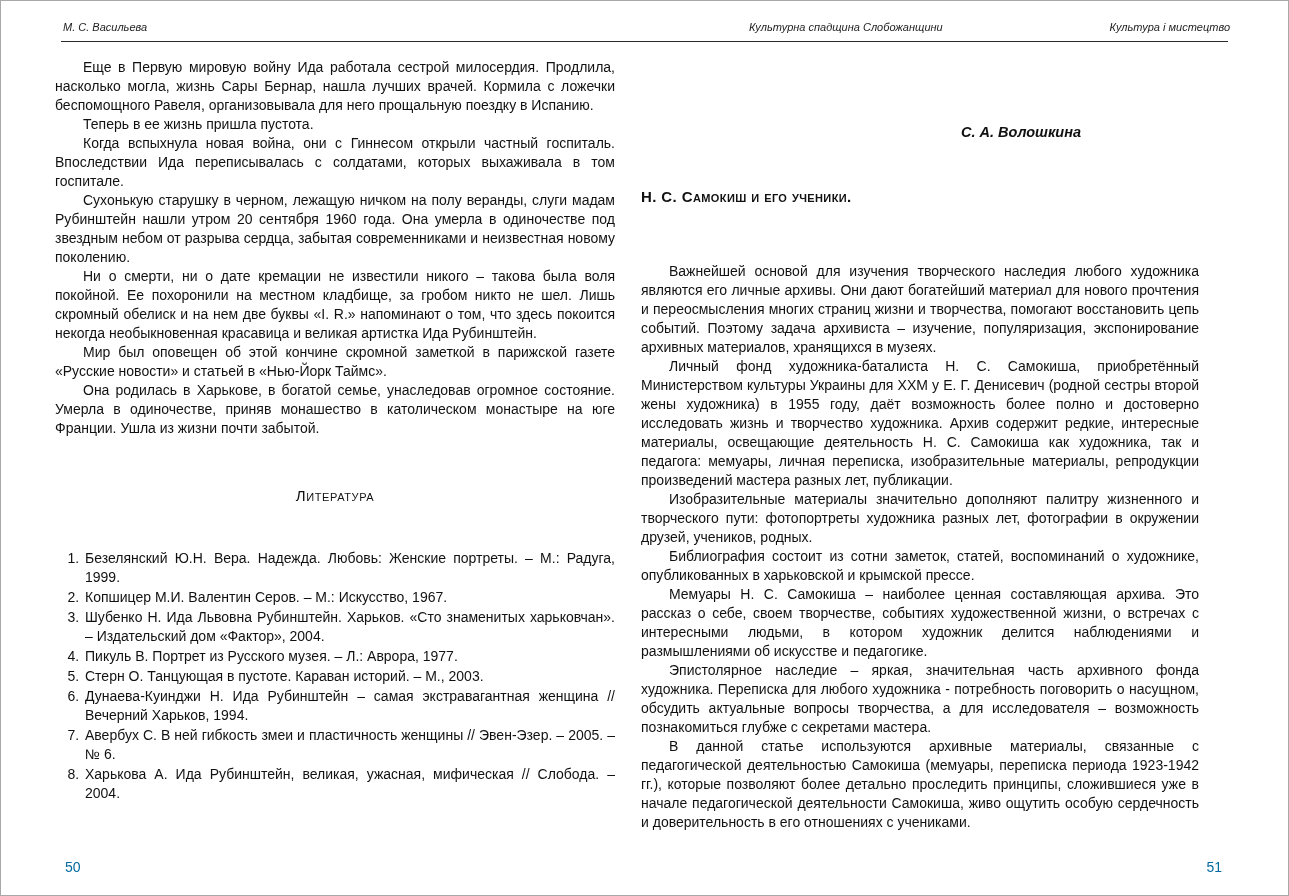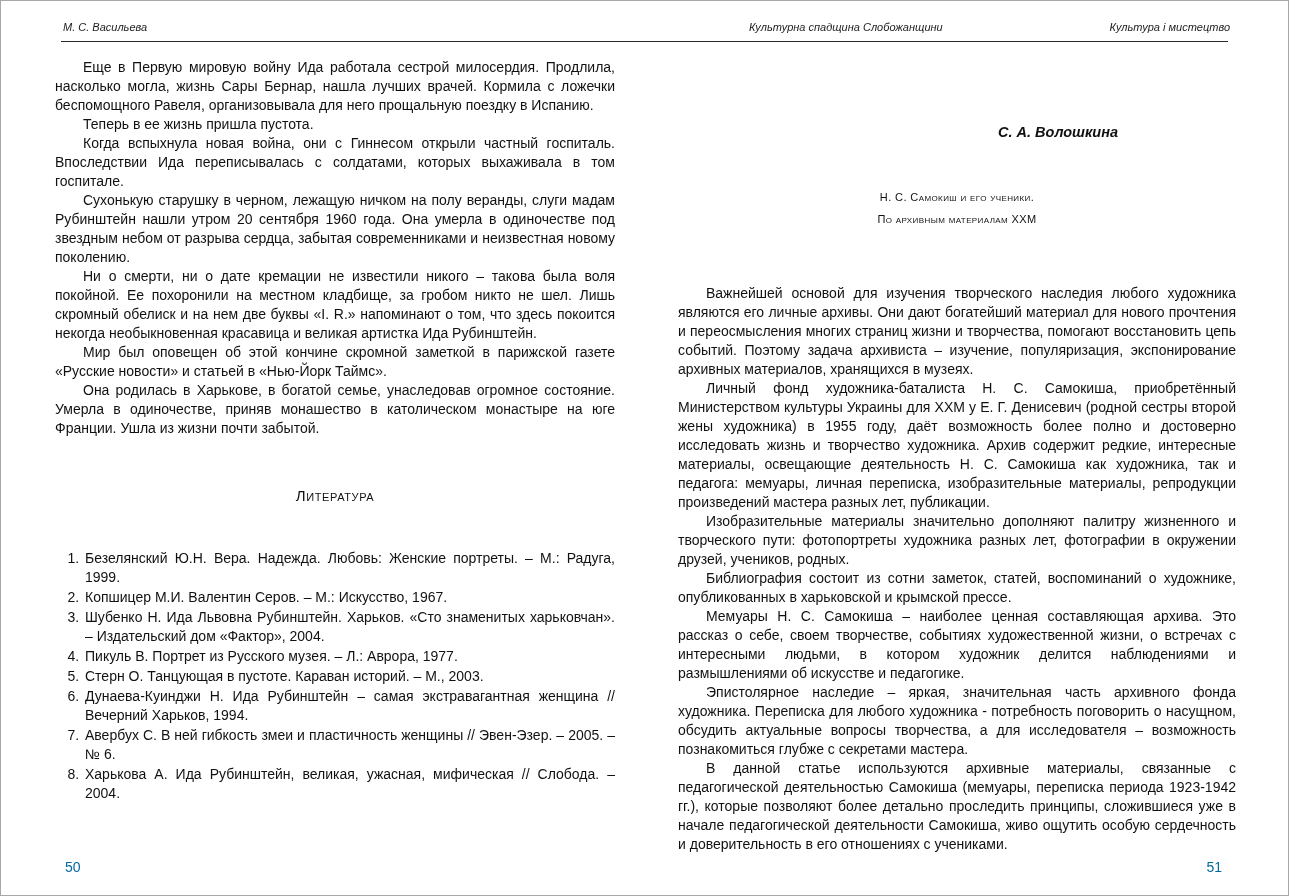--- a/index.html
+++ b/index.html
@@ -38,21 +38,21 @@
   }
   .page-body {
     position: absolute;
     top: 52px;
     font-size: 14px;
     line-height: 19px;
     color: #111111;
     text-align: justify;
   }
   .left-body  { left: 54px;  width: 560px; padding-top: 5px; }
-  .right-body { left: 677px; width: 558px; }
+  .right-body { left: 640px; width: 558px; }
   p.body-par {
     margin: 0;
     text-indent: 28px;
   }
   .lit-heading {
     text-align: center;
     font-variant: small-caps;
     letter-spacing: 0.6px;
     font-size: 15px;
     font-weight: normal;
@@ -71,25 +71,25 @@
   .author-line {
     margin-top: 70px;
     text-align: right;
     padding-right: 118px;
     font-style: italic;
     font-weight: bold;
     font-size: 14.5px;
   }
   .article-title {
     margin: 44px 0 54px 0;
-    text-align: center;
-    font-weight: normal;
+    text-align: left;
+    font-weight: bold;
     font-variant: small-caps;
     letter-spacing: 0.4px;
-    font-size: 11px;
+    font-size: 15px;
     line-height: 22px;
   }
   .page-num {
     position: absolute;
     bottom: 20px;
     font-size: 14px;
     color: #0369a1;
   }
   .page-num-left  { left: 64px; }
   .page-num-right { right: 66px; }
@@ -125,21 +125,20 @@
       <li>Авербух С. В ней гибкость змеи и пластичность женщины // Эвен-Эзер. – 2005. – № 6.</li>
       <li>Харькова А. Ида Рубинштейн, великая, ужасная, мифическая // Слобода. – 2004.</li>
     </ol>
   </div>
 
   <div class="page-body right-body">
     <div class="author-line">С. А. Волошкина</div>
 
     <div class="article-title">
       <div>Н. С. Самокиш и его ученики.</div>
-      <div>По архивным материалам ХХМ</div>
     </div>
 
     <p class="body-par">Важнейшей основой для изучения творческого наследия любого художника являются его личные архивы. Они дают богатейший материал для нового прочтения и переосмысления многих страниц жизни и творчества, помогают восстановить цепь событий. Поэтому задача архивиста – изучение, популяризация, экспонирование архивных материалов, хранящихся в музеях.</p>
     <p class="body-par">Личный фонд художника-баталиста Н. С. Самокиша, приобретённый Министерством культуры Украины для ХХМ у Е. Г. Денисевич (родной сестры второй жены художника) в 1955 году, даёт возможность более полно и достоверно исследовать жизнь и творчество художника. Архив содержит редкие, интересные материалы, освещающие деятельность Н. С. Самокиша как художника, так и педагога: мемуары, личная переписка, изобразительные материалы, репродукции произведений мастера разных лет, публикации.</p>
     <p class="body-par">Изобразительные материалы значительно дополняют палитру жизненного и творческого пути: фотопортреты художника разных лет, фотографии в окружении друзей, учеников, родных.</p>
     <p class="body-par">Библиография состоит из сотни заметок, статей, воспоминаний о художнике, опубликованных в харьковской и крымской прессе.</p>
     <p class="body-par">Мемуары Н. С. Самокиша – наиболее ценная составляющая архива. Это рассказ о себе, своем творчестве, событиях художественной жизни, о встречах с интересными людьми, в котором художник делится наблюдениями и размышлениями об искусстве и педагогике.</p>
     <p class="body-par">Эпистолярное наследие – яркая, значительная часть архивного фонда художника. Переписка для любого художника - потребность поговорить о насущном, обсудить актуальные вопросы творчества, а для исследователя – возможность познакомиться глубже с секретами мастера.</p>
     <p class="body-par">В данной статье используются архивные материалы, связанные с педагогической деятельностью Самокиша (мемуары, переписка периода 1923-1942 гг.), которые позволяют более детально проследить принципы, сложившиеся уже в начале педагогической деятельности Самокиша, живо ощутить особую сердечность и доверительность в его отношениях с учениками.</p>
   </div>

